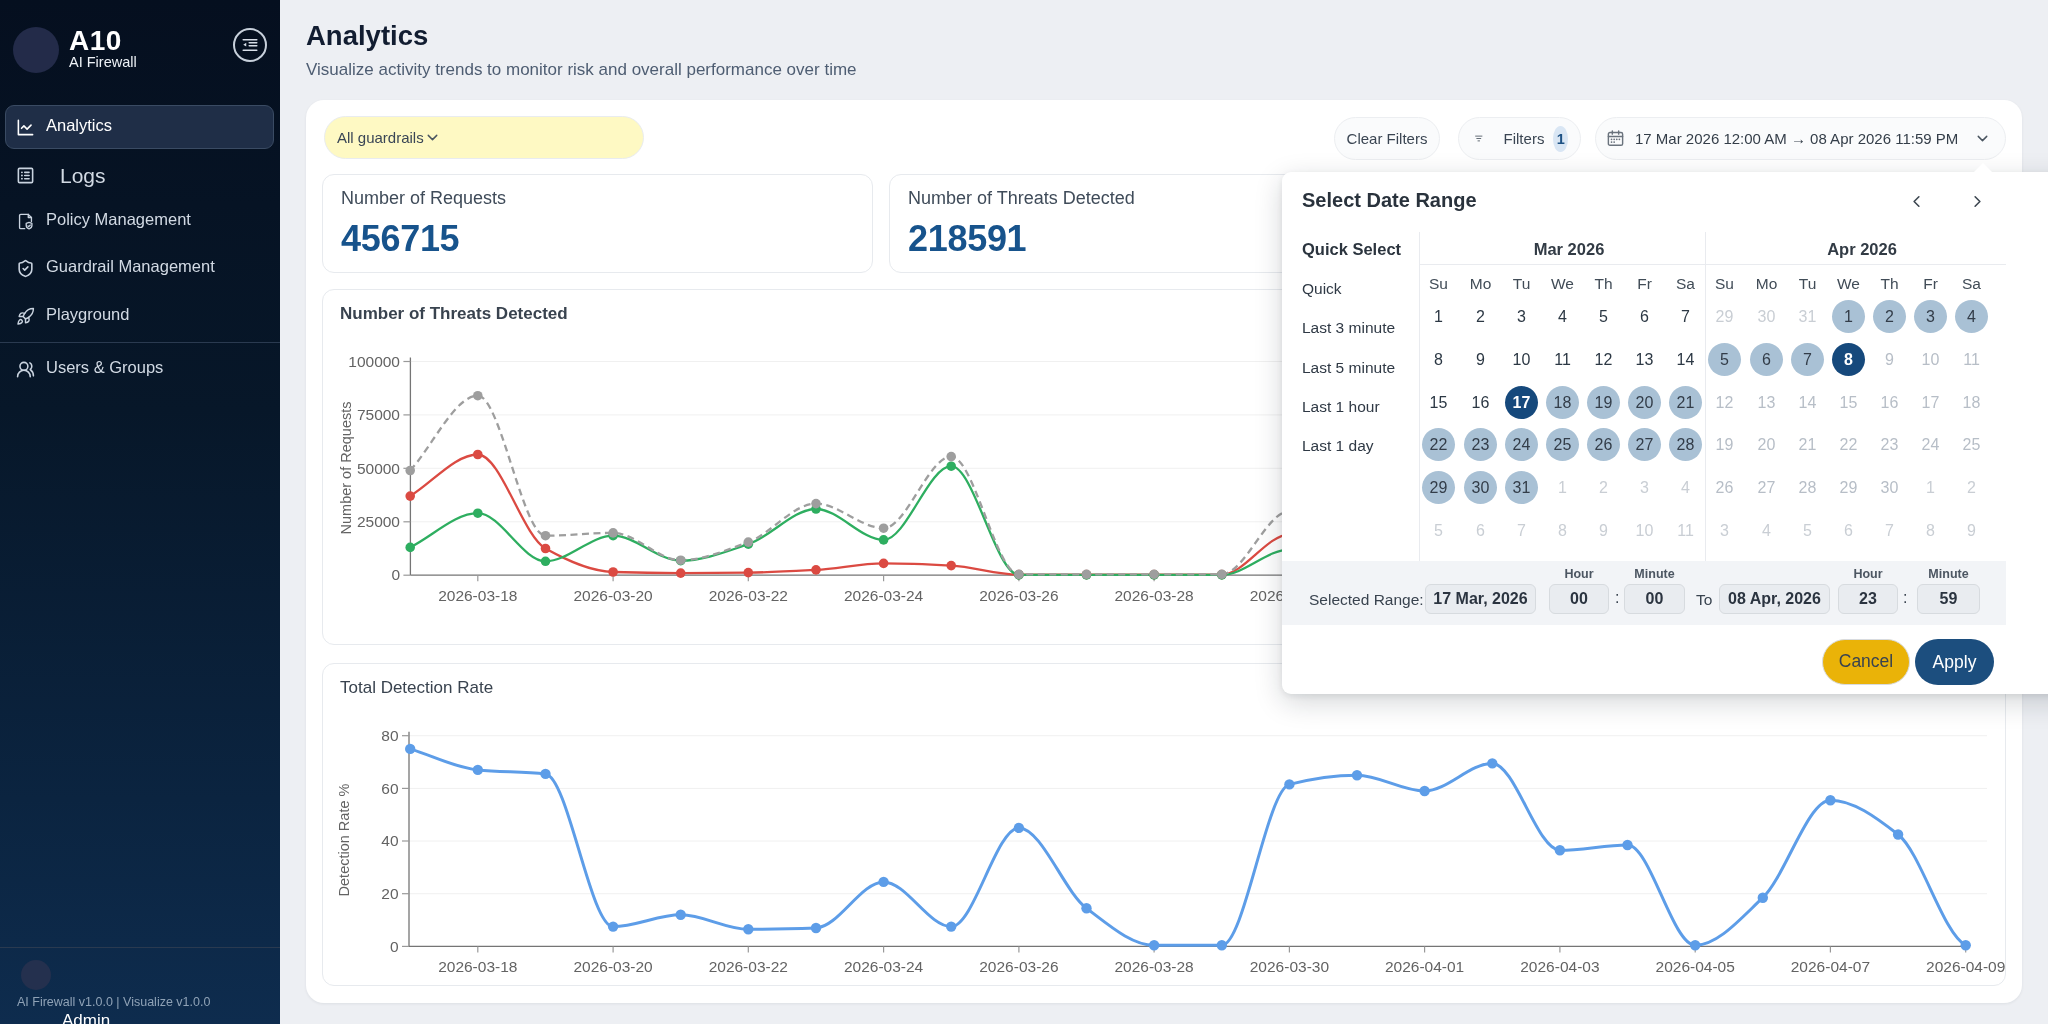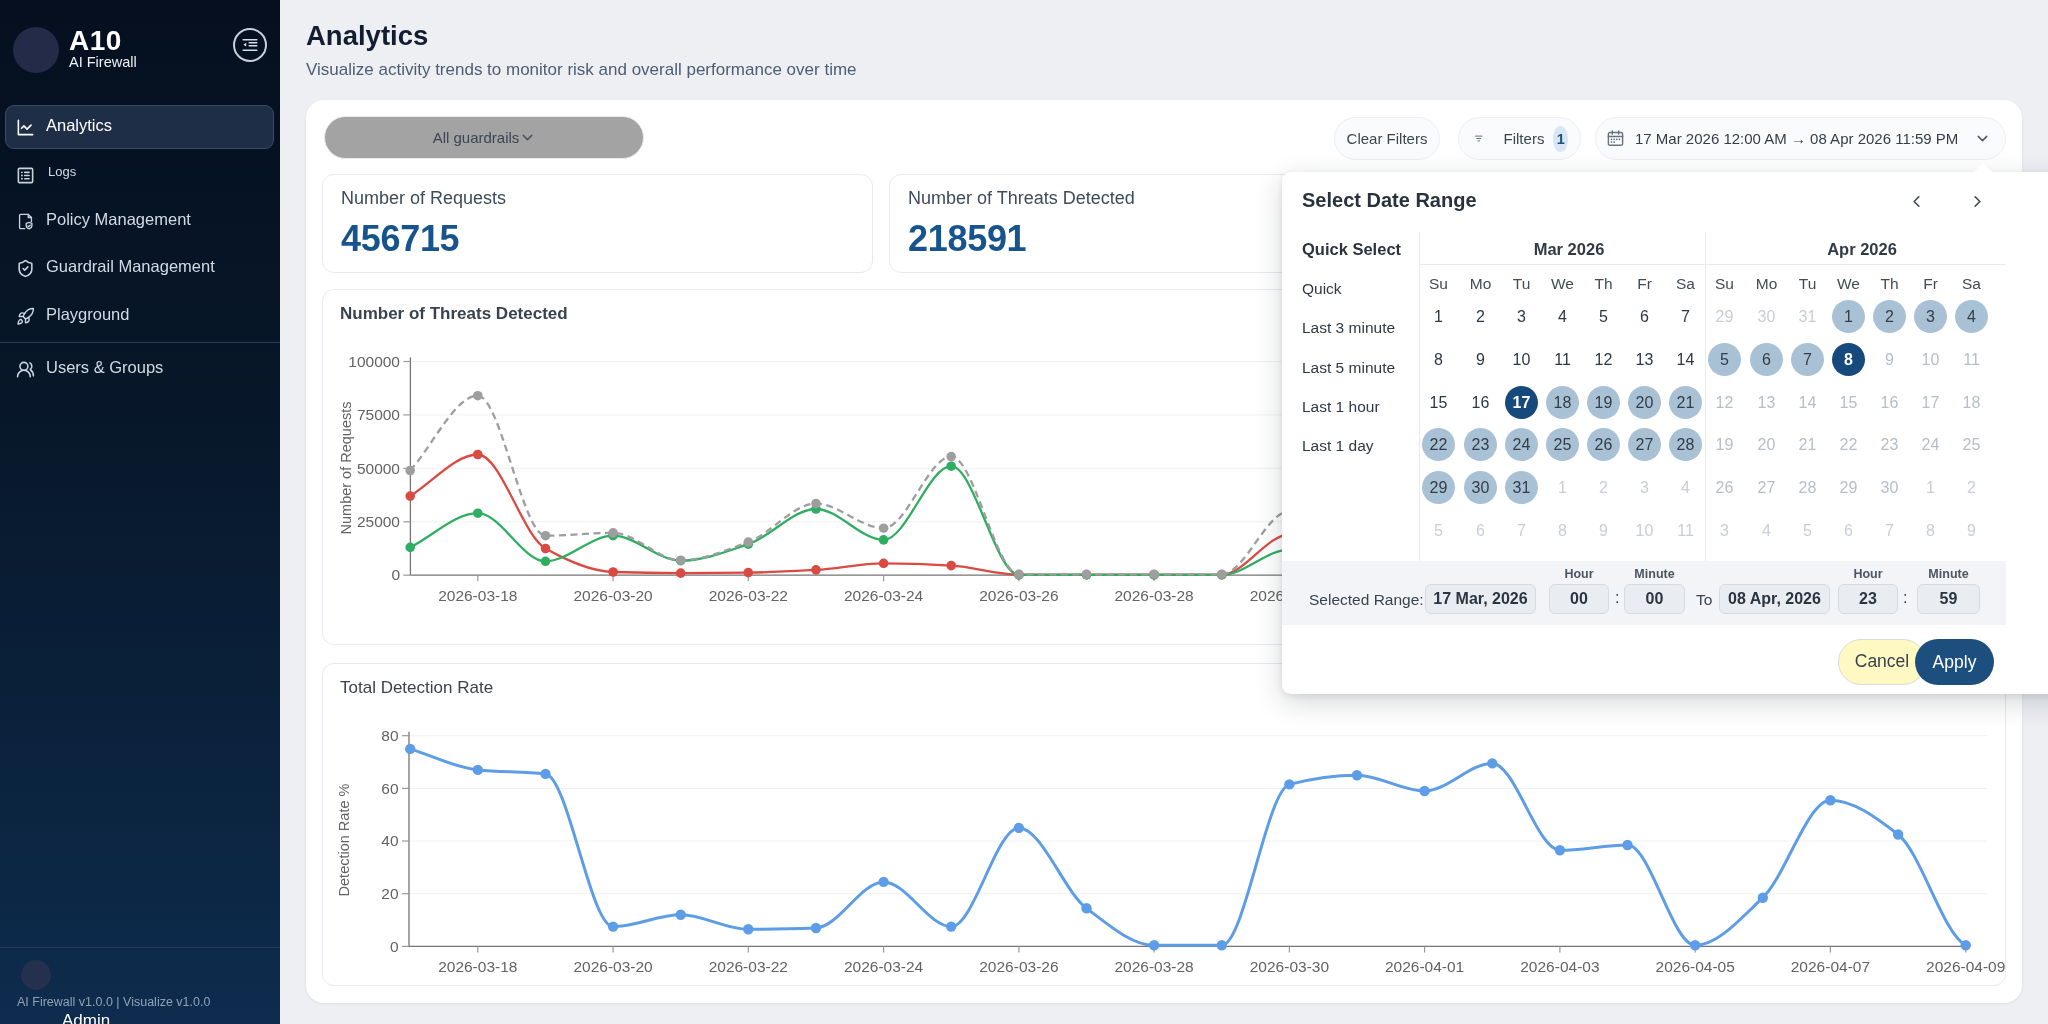--- a/index.html
+++ b/index.html
@@ -31,21 +31,21 @@
     <div style="position:absolute;left:16px;top:118px;width:19px;height:19px"><svg width="19" height="19" viewBox="0 0 24 24" fill="none" stroke="#ffffff" stroke-width="2" stroke-linecap="round" stroke-linejoin="round" style="">
         <path d="M3 3v18h18"></path>
         <path d="m19 9-5 5-4-4-3 3"></path>
       </svg></div>
     <div style="position:absolute;left:46px;top:116px;font-size:16.5px;color:#ffffff">Analytics</div>
     <div style="position:absolute;left:16px;top:166px;width:19px;height:19px"><svg width="19" height="19" viewBox="0 0 24 24" fill="none" stroke="#c9d3df" stroke-width="2" stroke-linecap="round" stroke-linejoin="round" style="">
         <rect x="3" y="3" width="18" height="18" rx="1.5"></rect>
         <path d="M7.5 8h.01M7.5 12h.01M7.5 16h.01" stroke-width="2.4"></path>
         <path d="M11 8h5.5M11 12h5.5M11 16h5.5"></path>
       </svg></div>
-    <div style="position:absolute;left:48px;top:164px;font-size:13px;color:#d2dae4">Logs</div>
+    <div style="position:absolute;left:60px;top:164px;font-size:21px;color:#d2dae4">Logs</div>
     <div style="position:absolute;left:16px;top:212px;width:19px;height:19px"><svg width="19" height="19" viewBox="0 0 24 24" fill="none" stroke="#c9d3df" stroke-width="1.7" stroke-linecap="round" stroke-linejoin="round" style="">
         <path d="M15.5 3H6a1.5 1.5 0 0 0-1.5 1.5v15A1.5 1.5 0 0 0 6 21h5"></path>
         <path d="M15.5 3v4h4"></path>
         <path d="M15.5 3l4 4v5"></path>
         <path d="M16.5 13.2l3.6 1.3v2.6c0 2.2-1.6 3.5-3.6 4.2-2-.7-3.6-2-3.6-4.2v-2.6z"></path>
         <path d="M15.1 17.5l1 1 2-2" stroke-width="1.6"></path>
       </svg></div>
     <div style="position:absolute;left:46px;top:210px;font-size:16.5px;color:#d2dae4">Policy Management</div>
     <div style="position:absolute;left:16px;top:259px;width:19px;height:19px"><svg width="19" height="19" viewBox="0 0 24 24" fill="none" stroke="#c9d3df" stroke-width="2" stroke-linecap="round" stroke-linejoin="round" style="">
         <path d="M20 13c0 5-3.5 7.5-7.66 8.95a1 1 0 0 1-.67-.01C7.5 20.5 4 18 4 13V6a1 1 0 0 1 1-1c2 0 4.5-1.2 6.24-2.72a1.17 1.17 0 0 1 1.52 0C14.51 3.81 17 5 19 5a1 1 0 0 1 1 1z"></path>
@@ -67,21 +67,21 @@
       </svg></div>
     <div style="position:absolute;left:46px;top:358px;font-size:16.5px;color:#d2dae4">Users &amp; Groups</div>
     <div class="abs" style="left:0;top:947px;width:280px;height:1px;background:#2a3a50"></div>
     <div class="abs" style="left:21px;top:960px;width:30px;height:30px;border-radius:50%;background:#24304e"></div>
     <div class="abs" style="left:62px;top:1011px;font-size:17px;color:#fff">Admin</div>
     <div class="abs" style="left:17px;top:995px;font-size:12.5px;color:#8fa2b6">AI Firewall v1.0.0 | Visualize v1.0.0</div>
   </div>
 <div class="abs" style="left:306px;top:20px;font-size:27.5px;font-weight:bold;color:#121d31">Analytics</div>
 <div class="abs" style="left:306px;top:60px;font-size:17px;color:#4e5d72">Visualize activity trends to monitor risk and overall performance over time</div>
 <div class="abs" style="left:306px;top:100px;width:1716px;height:903px;background:#fff;border-radius:18px;box-shadow:0 1px 3px rgba(16,24,40,.07)"></div>
-<div class="pill" style="left:324px;top:116px;width:320px;justify-content:center;padding:0 11px 0 12px;background:#a3a3a3;border-color:#e9ecef">
+<div class="pill" style="left:324px;top:116px;width:320px;justify-content:flex-start;padding:0 11px 0 12px;background:#fef9c3;border-color:#e9ecef">
     <span style="font-size:15px;color:#3a4656">All guardrails</span>
     <svg width="17" height="17" viewBox="0 0 24 24" fill="none" stroke="#4a5560" stroke-width="2" stroke-linecap="round" stroke-linejoin="round" style="">
       <path d="m6 9 6 6 6-6"></path>
     </svg>
   </div>
 <div class="pill" style="left:1334px;top:117px;width:106px;justify-content:center">Clear Filters</div>
 <div class="pill" style="left:1458px;top:117px;width:123px;padding:0 12px 0 15px">
     <svg width="17" height="17" viewBox="0 0 24 24" fill="none" stroke="#3e4954" stroke-width="2" stroke-linecap="round" stroke-linejoin="round" style="">
       <path d="M4 6h16M7 12h10M10 18h4" stroke-width="2"></path>
     </svg>
@@ -424,14 +424,14 @@
     <div class="abs" style="left:333px;top:417px;font-size:16px;color:#39434f">:</div>
     <div class="flab" style="left:342px;top:395px;width:61px">Minute</div>
     <div class="fbox" style="left:342px;top:412px;width:61px">00</div>
     <div class="abs" style="left:414px;top:419px;font-size:15.5px;color:#39434f">To</div>
     <div class="fbox" style="left:437px;top:412px;width:111px">08 Apr, 2026</div>
     <div class="flab" style="left:556px;top:395px">Hour</div>
     <div class="fbox" style="left:556px;top:412px;width:60px">23</div>
     <div class="abs" style="left:621px;top:417px;font-size:16px;color:#39434f">:</div>
     <div class="flab" style="left:635px;top:395px;width:63px">Minute</div>
     <div class="fbox" style="left:635px;top:412px;width:63px">59</div>
-    <div class="abs" style="left:556px;top:467px;width:88px;height:46px;border:1.5px solid #d8dbdf;border-radius:23px;background:#fef9c3;text-align:center;line-height:43px;font-size:17.5px;color:#39434f">Cancel</div>
+    <div class="abs" style="left:540px;top:467px;width:88px;height:46px;border:1.5px solid #d8dbdf;border-radius:23px;background:#eab308;text-align:center;line-height:43px;font-size:17.5px;color:#39434f">Cancel</div>
     <div class="abs" style="left:633px;top:467px;width:79px;height:46px;border-radius:23px;background:#1c4e7e;text-align:center;line-height:46px;font-size:17.5px;color:#fff">Apply</div>
   </div>
 </body></html>

